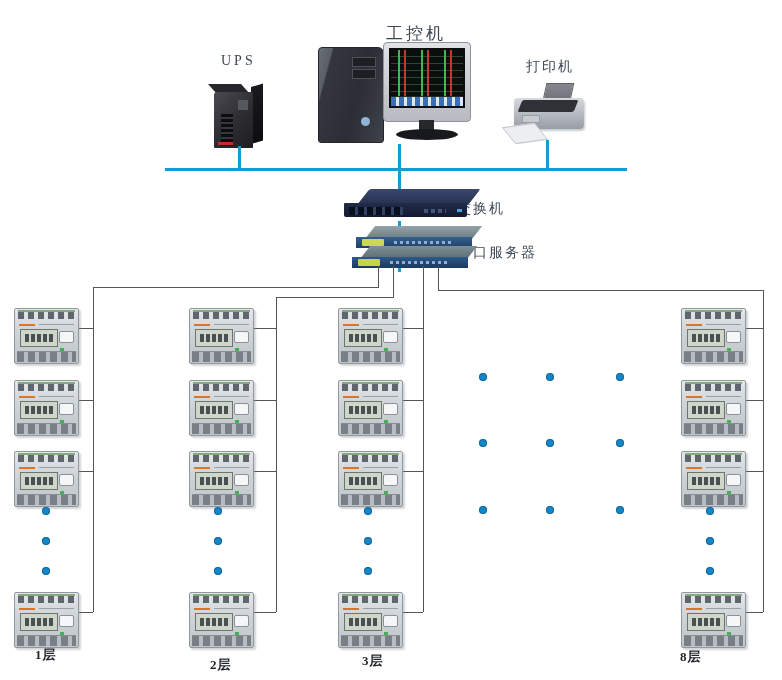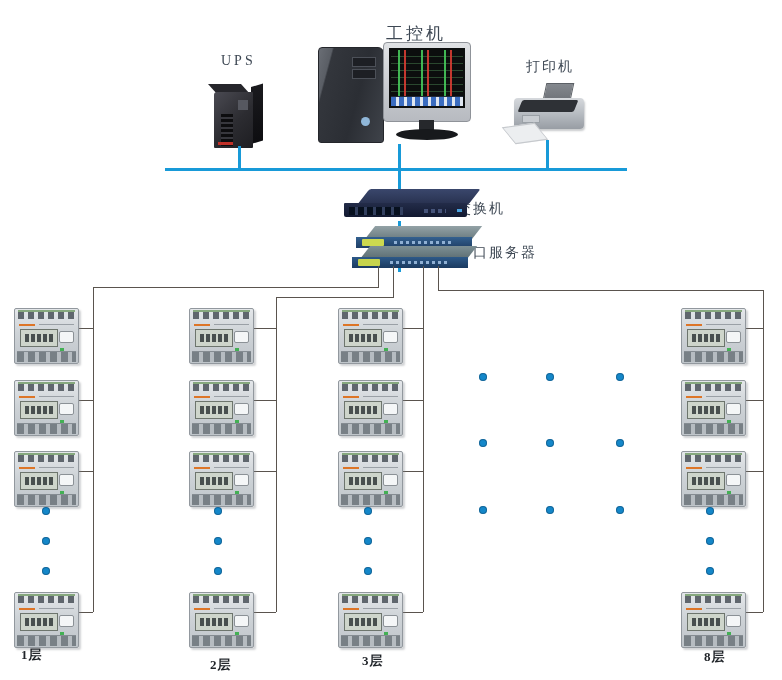--- a/index.html
+++ b/index.html
@@ -367,18 +367,18 @@
   <div class="dot" style="left:479px;top:373px;"></div>
   <div class="dot" style="left:546px;top:373px;"></div>
   <div class="dot" style="left:616px;top:373px;"></div>
   <div class="dot" style="left:479px;top:439px;"></div>
   <div class="dot" style="left:546px;top:439px;"></div>
   <div class="dot" style="left:616px;top:439px;"></div>
   <div class="dot" style="left:479px;top:506px;"></div>
   <div class="dot" style="left:546px;top:506px;"></div>
   <div class="dot" style="left:616px;top:506px;"></div>
 
-  <div class="flab" style="left:21px;top:646px;text-align:right;">1层</div>
+  <div class="flab" style="left:35px;top:646px;text-align:right;">1层</div>
   <div class="flab" style="left:210px;top:656px;">2层</div>
   <div class="flab" style="left:362px;top:652px;">3层</div>
-  <div class="flab" style="left:704px;top:648px;">8层</div>
+  <div class="flab" style="left:680px;top:648px;">8层</div>
 
 </div>
 
 </body></html>

